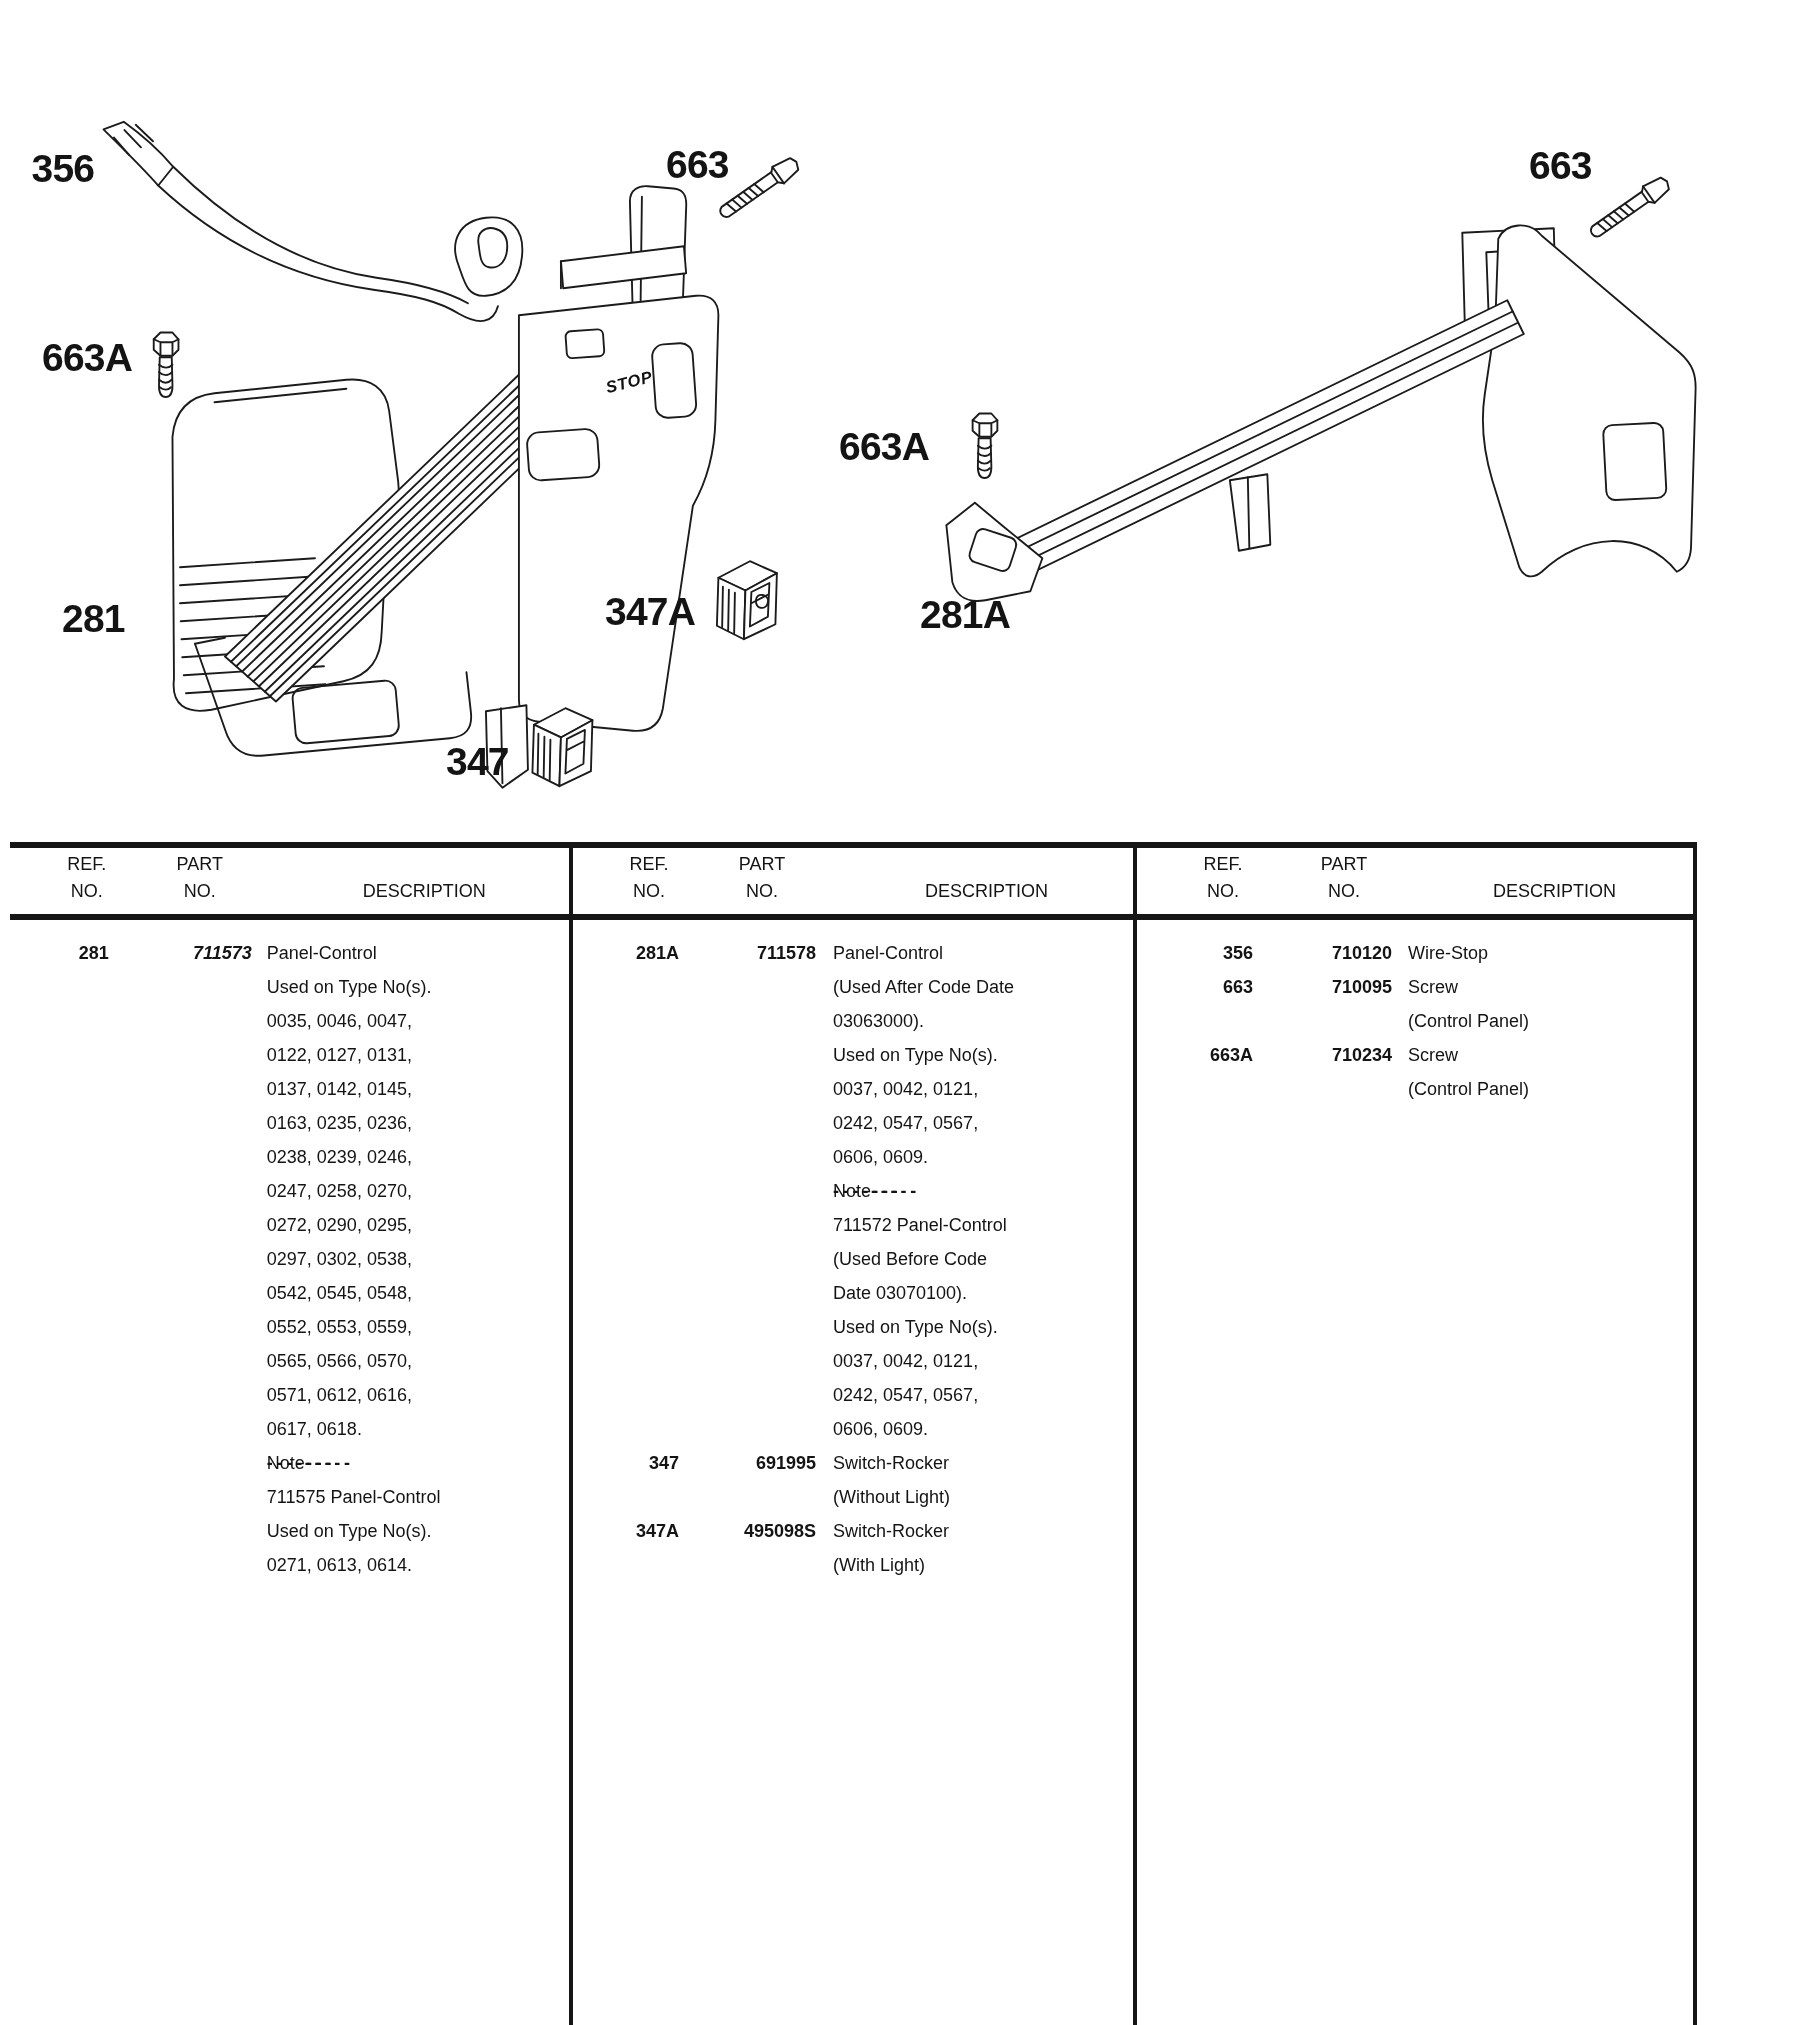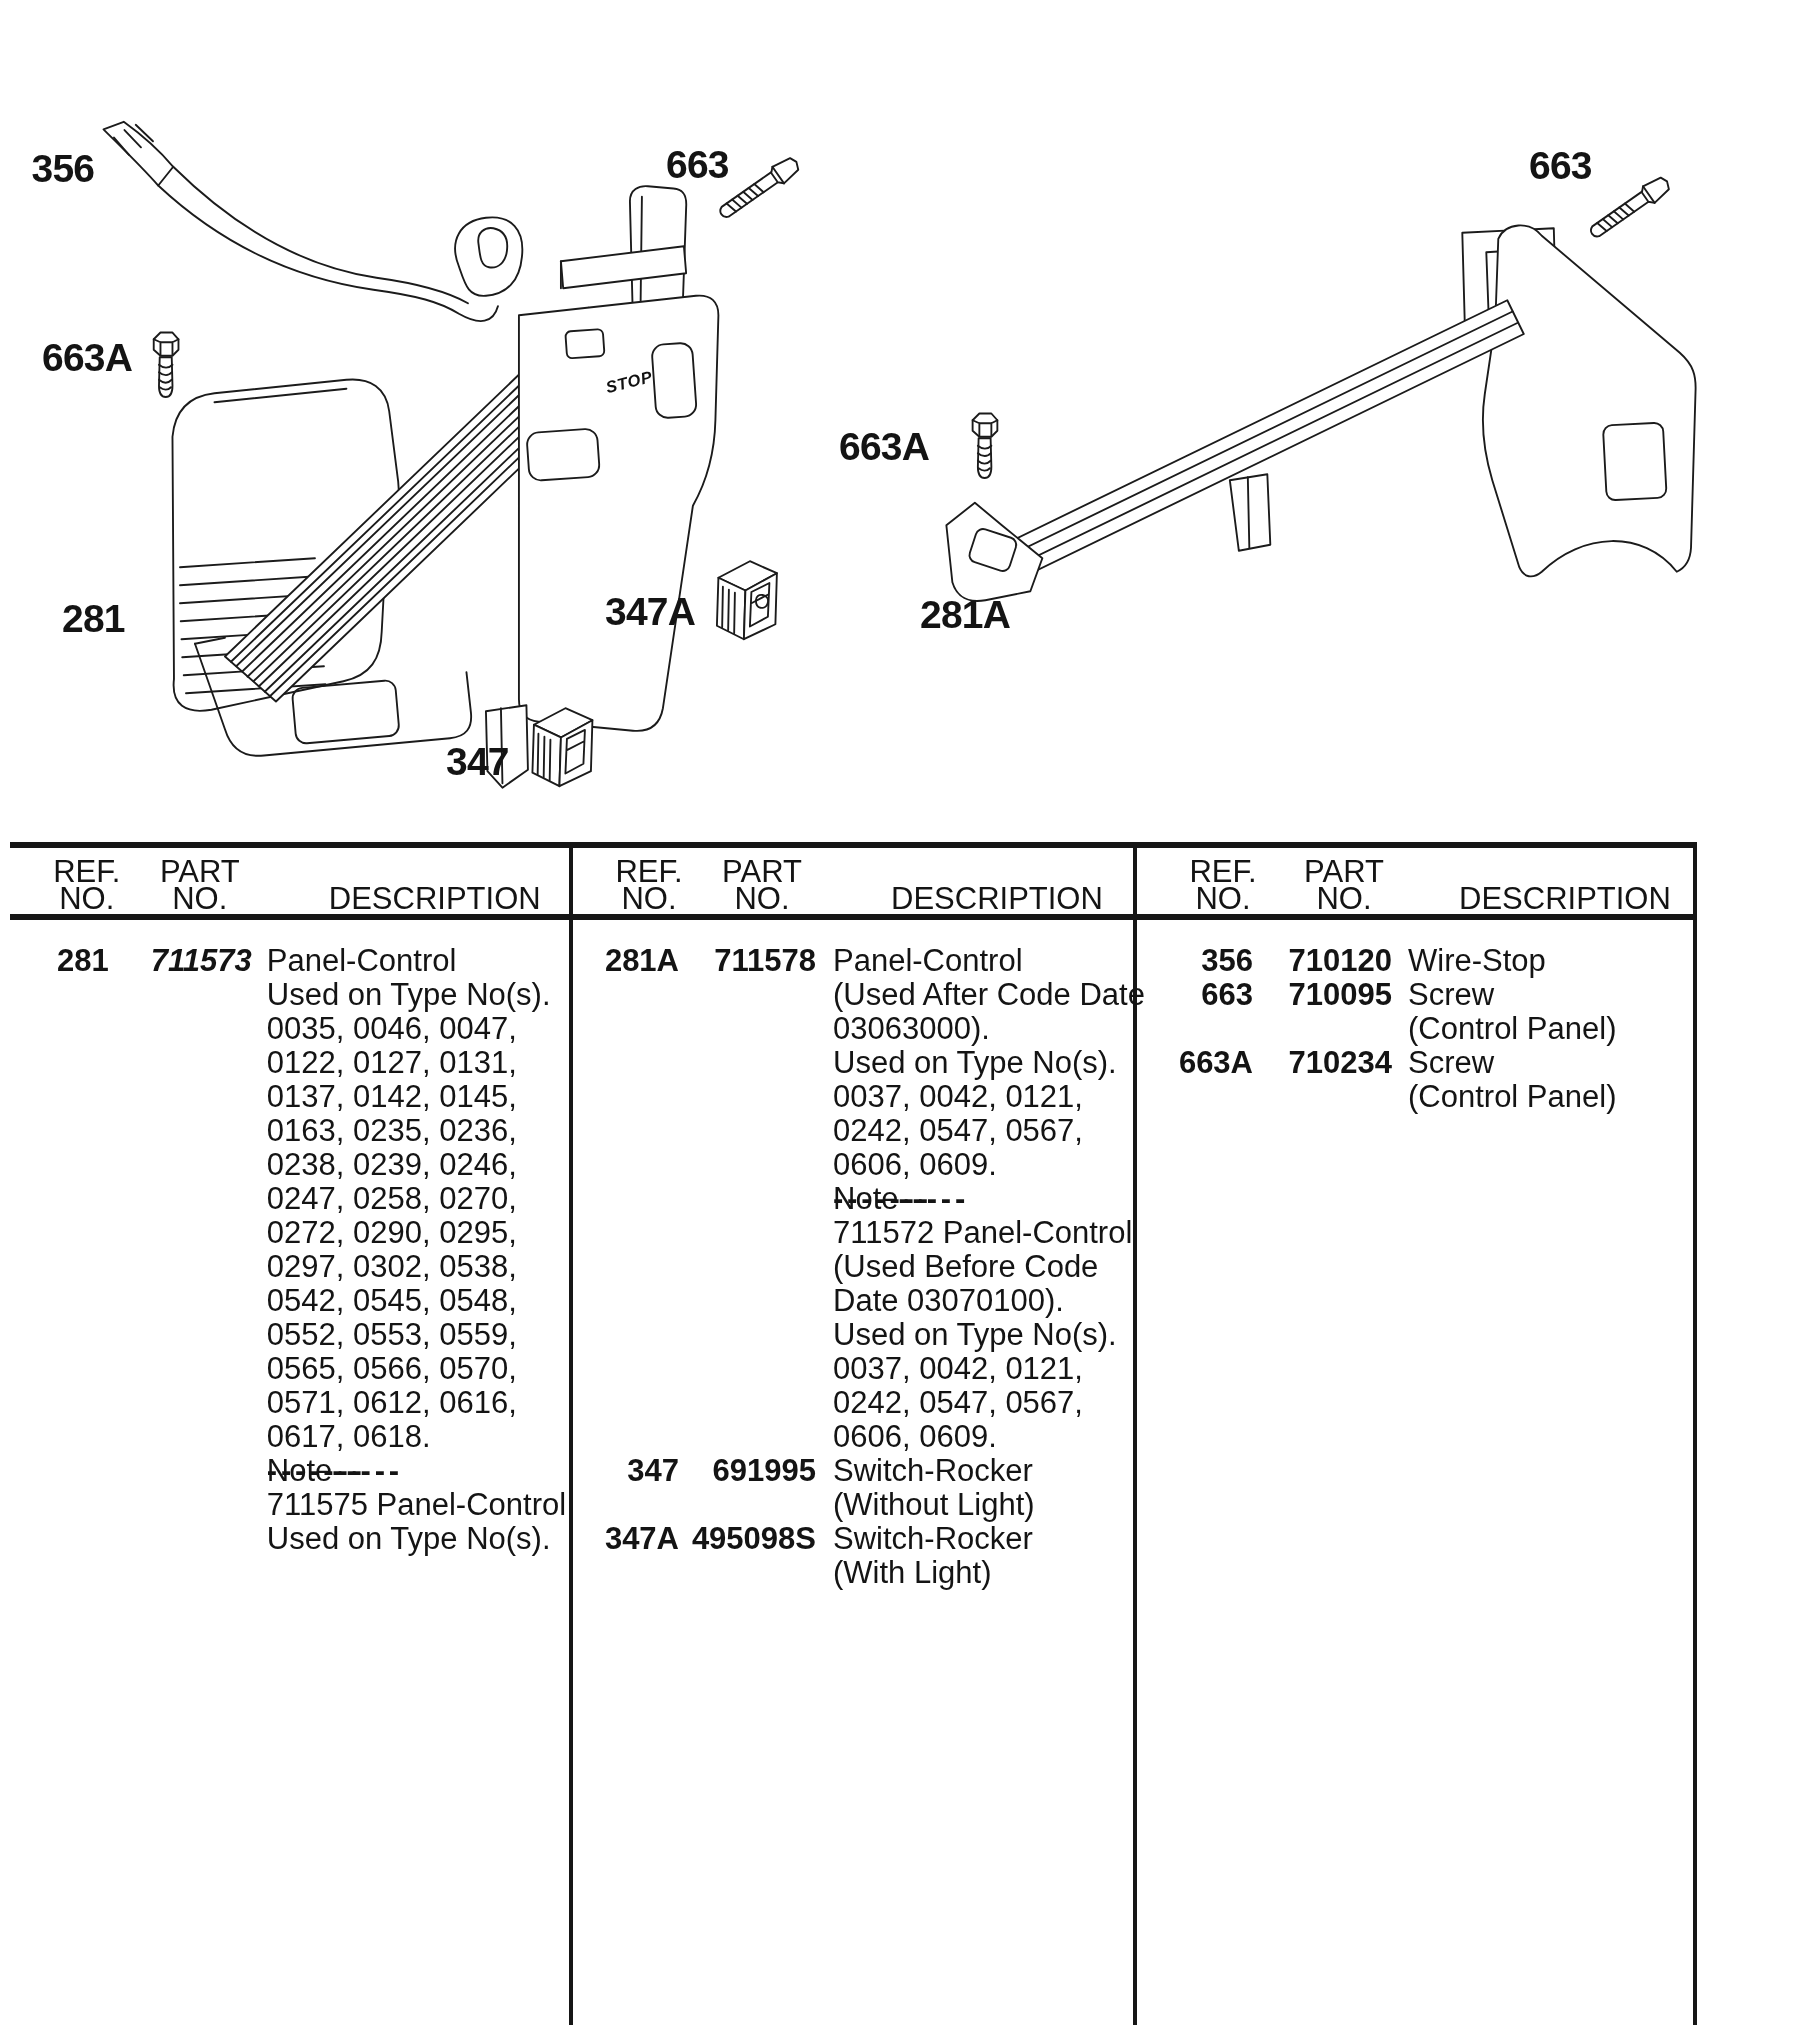--- a/index.html
+++ b/index.html
@@ -4,21 +4,21 @@
 <style>
   html,body{margin:0;padding:0;background:#e8e8e8;}
   .page{position:relative;width:1811px;height:2025px;background:#ffffff;overflow:hidden;
         font-family:"Liberation Sans", sans-serif;color:#141414;}
   svg.art{position:absolute;left:0;top:0;}
   svg.art path, svg.art rect, svg.art line{stroke:#1b1b1b;stroke-width:2.5;fill:none;stroke-linejoin:round;stroke-linecap:round;}
   svg.art .solid{fill:#ffffff;}
   svg.art text{stroke:none;fill:#111;font-family:"Liberation Sans",sans-serif;font-weight:bold;font-style:italic;font-size:22px;letter-spacing:1px;}
   .lbl{position:absolute;font-weight:700;font-size:39px;letter-spacing:-0.8px;white-space:nowrap;}
   .rule-h,.rule-v{position:absolute;background:#161616;}
-  .col{position:absolute;top:842px;height:1132px;font-size:31px;}
+  .col{position:absolute;top:842px;height:1132px;font-size:18px;}
   #col0{left:9.8px;width:561px;}
   #col1{left:572px;width:563px;}
   #col2{left:1135px;width:561px;}
   .hdr span{position:absolute;text-align:center;white-space:nowrap;}
   .hdr .h1{top:12px;} .hdr .h2{top:39px;}
   .c0 .h-ref,.c1 .h-ref{left:32px;width:90px;}
   .c0 .h-part,.c1 .h-part{left:145px;width:90px;}
   .c0 .h-desc,.c1 .h-desc{left:319px;width:191px;}
   .c2 .h-ref{left:43px;width:90px;}
   .c2 .h-part{left:164px;width:90px;}
@@ -193,20 +193,23 @@
         </div>
         <div class="ln">
           <span class="desc"><span class="dsh">-------</span> <b>Note</b> <span class="dsh">-----</span></span>
         </div>
         <div class="ln">
           <span class="desc"><b>711575</b> Panel-Control</span>
         </div>
         <div class="ln">
           <span class="desc">Used on Type No(s).</span>
         </div>
+        <div class="ln">
+          <span class="desc">0271, 0613, 0614.</span>
+        </div>
       </div>
   </div>
 
   <div id="col1" class="col c1">
     <div class="hdr">
       <span class="h-ref h1">REF.</span>
       <span class="h-ref h2">NO.</span>
       <span class="h-part h1">PART</span>
       <span class="h-part h2">NO.</span>
       <span class="h-desc h2">DESCRIPTION</span>

